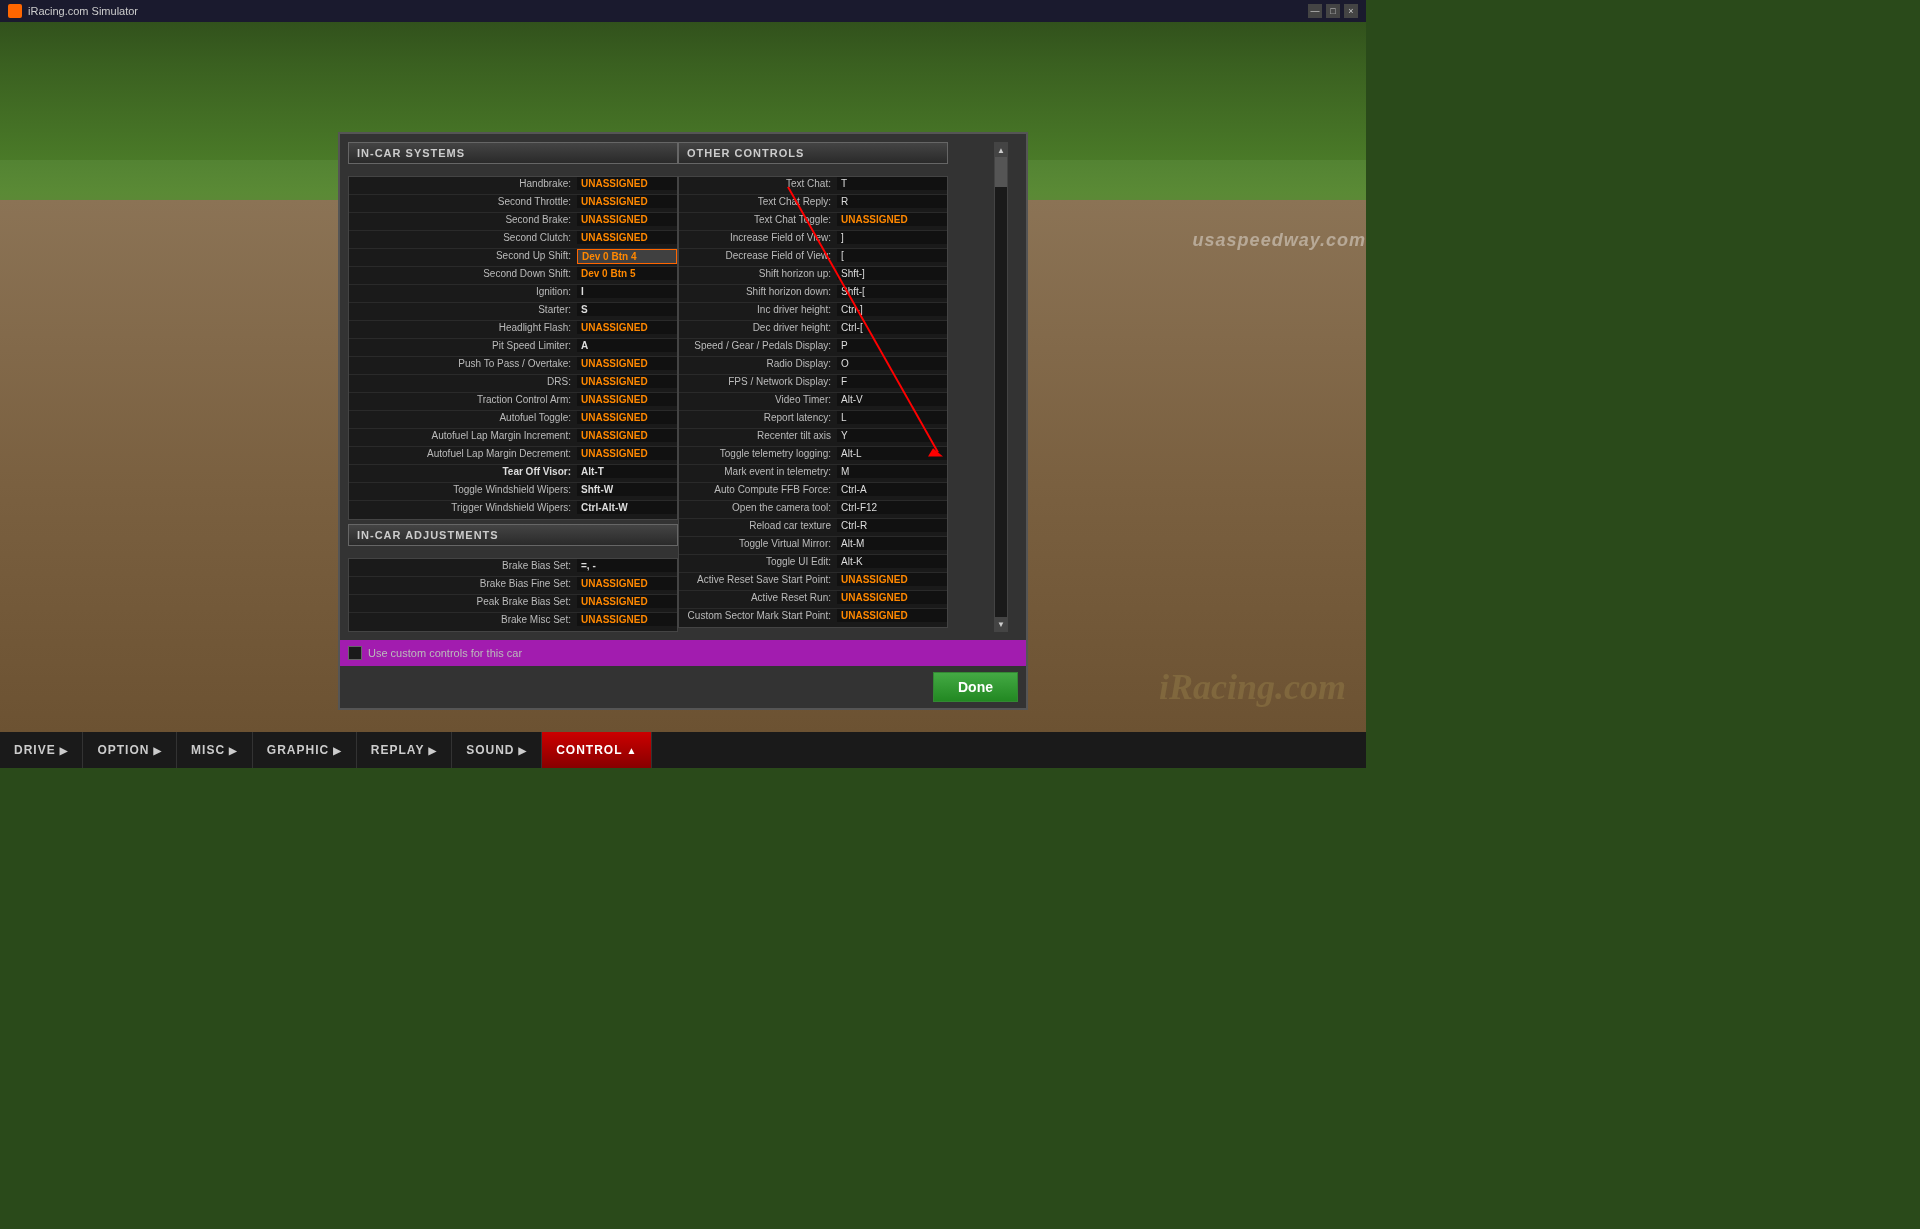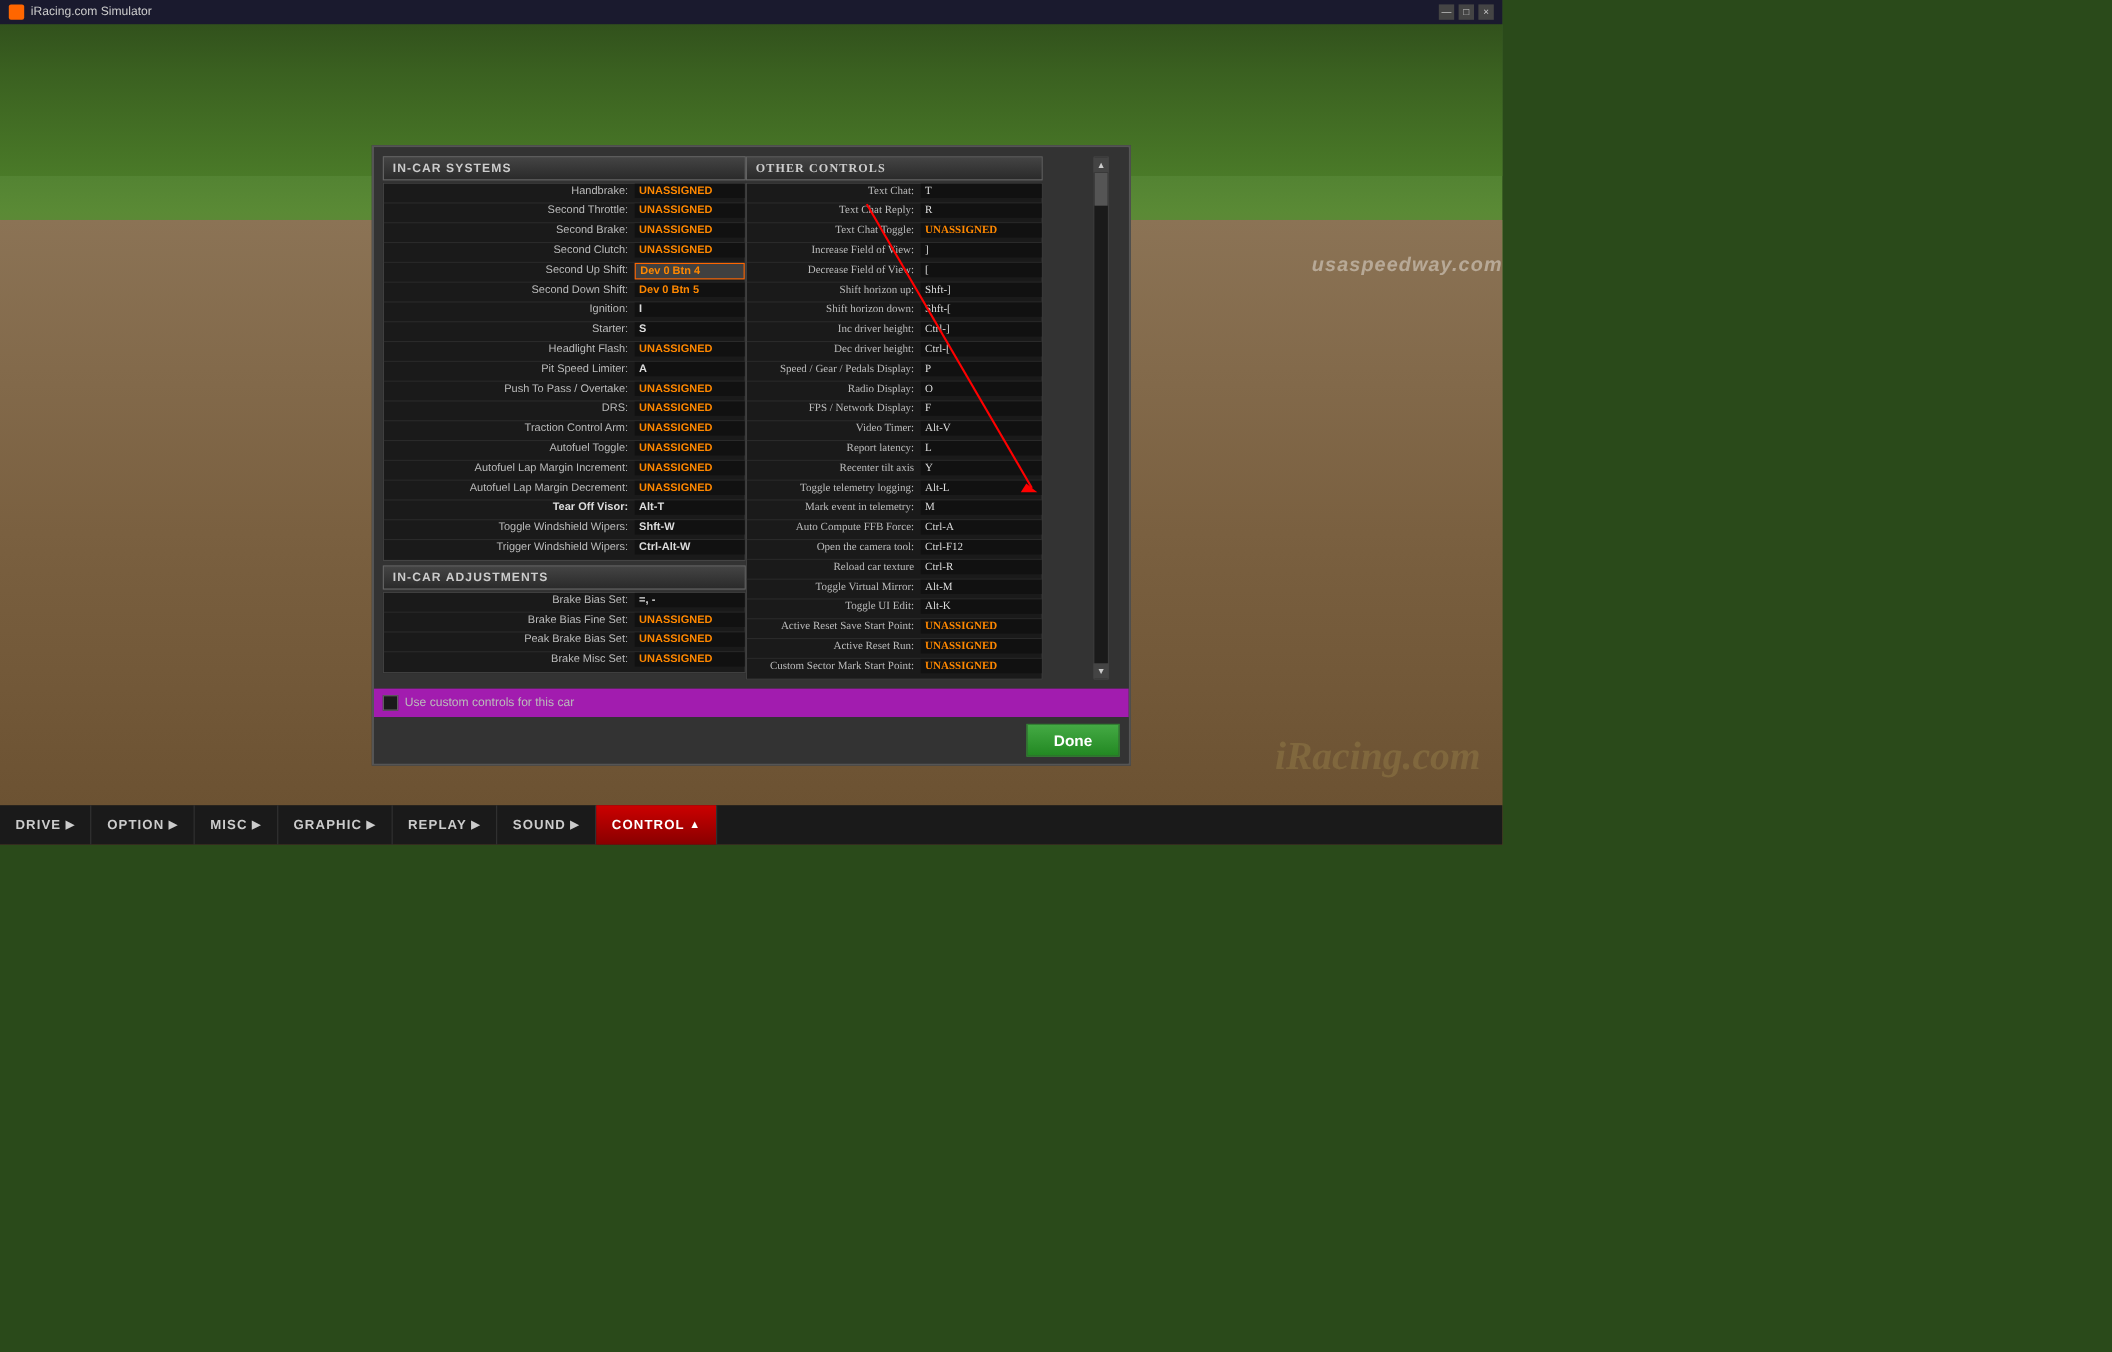--- a/index.html
+++ b/index.html
@@ -152,21 +152,21 @@
     }
 
     .section-header {
       background: linear-gradient(180deg, #444 0%, #2a2a2a 100%);
       border: 1px solid #666;
       padding: 4px 8px;
       color: #ccc;
       font-size: 11px;
       font-weight: bold;
       letter-spacing: 1px;
-      margin-bottom: 2px;
+      margin-bottom: 12px;
     }
 
     .controls-list {
       background: #1a1a1a;
       border: 1px solid #444;
     }
 
     .control-row {
       display: flex;
       align-items: flex-start;
@@ -383,21 +383,20 @@
       font-size: 18px;
       font-weight: bold;
       font-style: italic;
       z-index: 2;
       letter-spacing: 1px;
     }
 
     .right-panel-inner {
       width: 270px;
       overflow: hidden;
-      font-family: Liberation Serif, serif;
     }
   </style>
 </head>
 <body>
 
 <div class="bg"></div>
 <div class="bg-trees"></div>
 <div class="bg-track"></div>
 
 <div class="speedway-text">usaspeedway.com</div>

